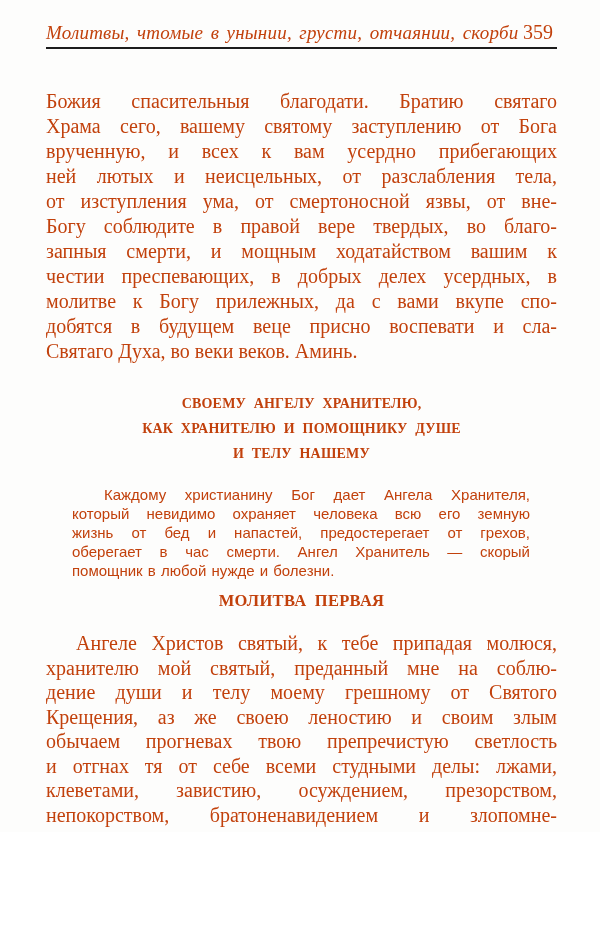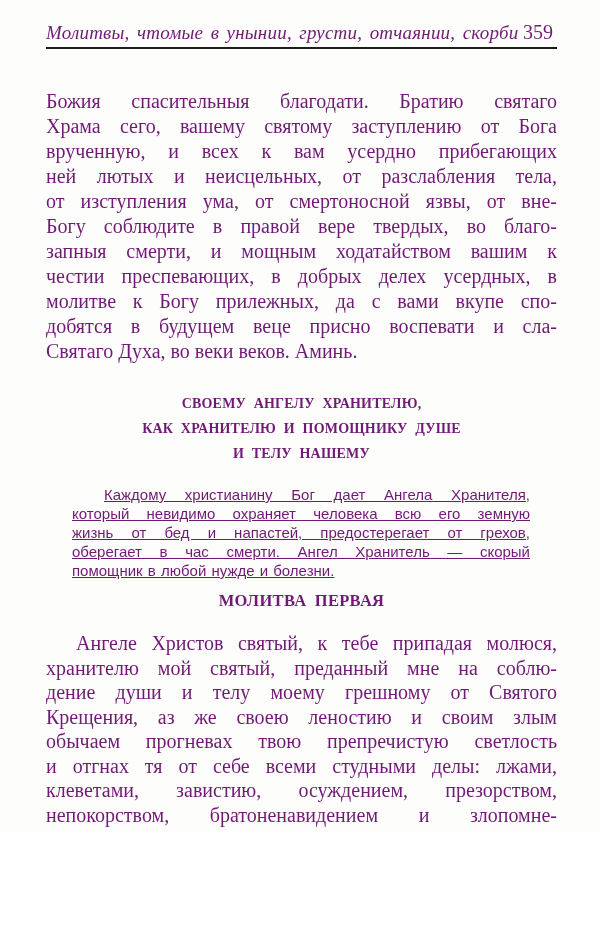--- a/index.html
+++ b/index.html
@@ -5,21 +5,21 @@
   html, body {
     margin: 0;
     padding: 0;
     background: #ffffff;
   }
   .page {
     position: relative;
     width: 600px;
     height: 832px;
     background: #fdfdfc;
-    color: #701a75;
+    color: #c2410c;
     font-family: "Liberation Serif", serif;
     overflow: hidden;
     box-sizing: border-box;
   }
   .content {
     padding: 21px 43px 0 46px; 
   }
 
   
   .running-header {
@@ -73,21 +73,20 @@
     text-align: center;
     text-align-last: center;
   }
 
   .intro-note {
     margin: 19px 27px 0 26px; 
     font-family: "Liberation Sans", sans-serif;
     font-size: 15px;
     line-height: 19px;
     word-spacing: 1px;
-    text-decoration: underline;
   }
   .intro-note .line:first-child { text-indent: 32px; }
   .intro-note .line:last-child  { text-align-last: left; }
 
   .prayer-heading {
     margin-top: 8px;
     text-align: center;
     font-weight: bold;
     font-size: 16.5px;
     line-height: 25px;

